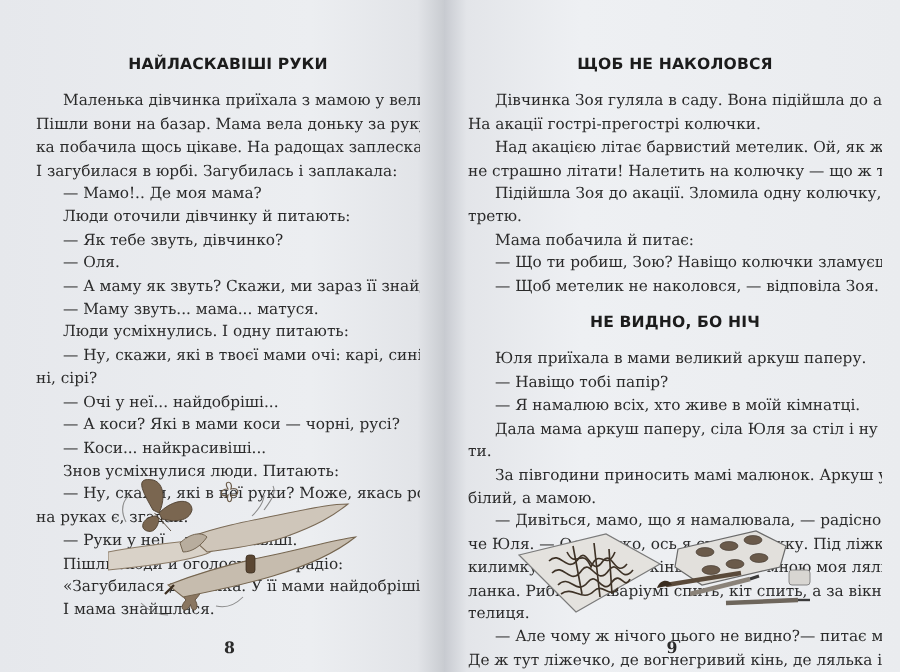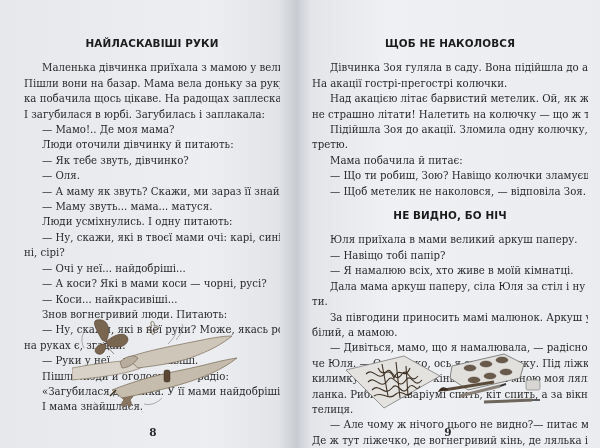--- a/index.html
+++ b/index.html
@@ -38,21 +38,21 @@
         <div class="p">— Як тебе звуть, дівчинко?</div>
         <div class="p">— Оля.</div>
         <div class="p">— А маму як звуть? Скажи, ми зараз її знайдемо.</div>
         <div class="p">— Маму звуть... мама... матуся.</div>
         <div class="p">Люди усміхнулись. І одну питають:</div>
         <div class="p">— Ну, скажи, які в твоєї мами очі: карі, сині, блакит-</div>
         <div class="p cont">ні, сірі?</div>
         <div class="p">— Очі у неї... найдобріші...</div>
         <div class="p">— А коси? Які в мами коси — чорні, русі?</div>
         <div class="p">— Коси... найкрасивіші...</div>
-        <div class="p">Знов вогнегривий люди. Питають:</div>
+        <div class="p">Знов усміхнулися люди. Питають:</div>
         <div class="p">— Ну, скажи, які в неї руки? Може, якась родимка у неї</div>
         <div class="p cont">на руках є, згадай.</div>
         <div class="p">— Руки у неї... найласкавіші.</div>
         <div class="p">Пішли люди й оголосили по радіо:</div>
         <div class="p">«Загубилася дівчинка. У її мами найдобріші очі, най-</div>
         <div class="p">І мама знайшлася.</div>
       </div>
 
     <svg class="illus" style="left:72px; top:318px;" width="170" height="100" viewBox="0 0 170 100">
 

